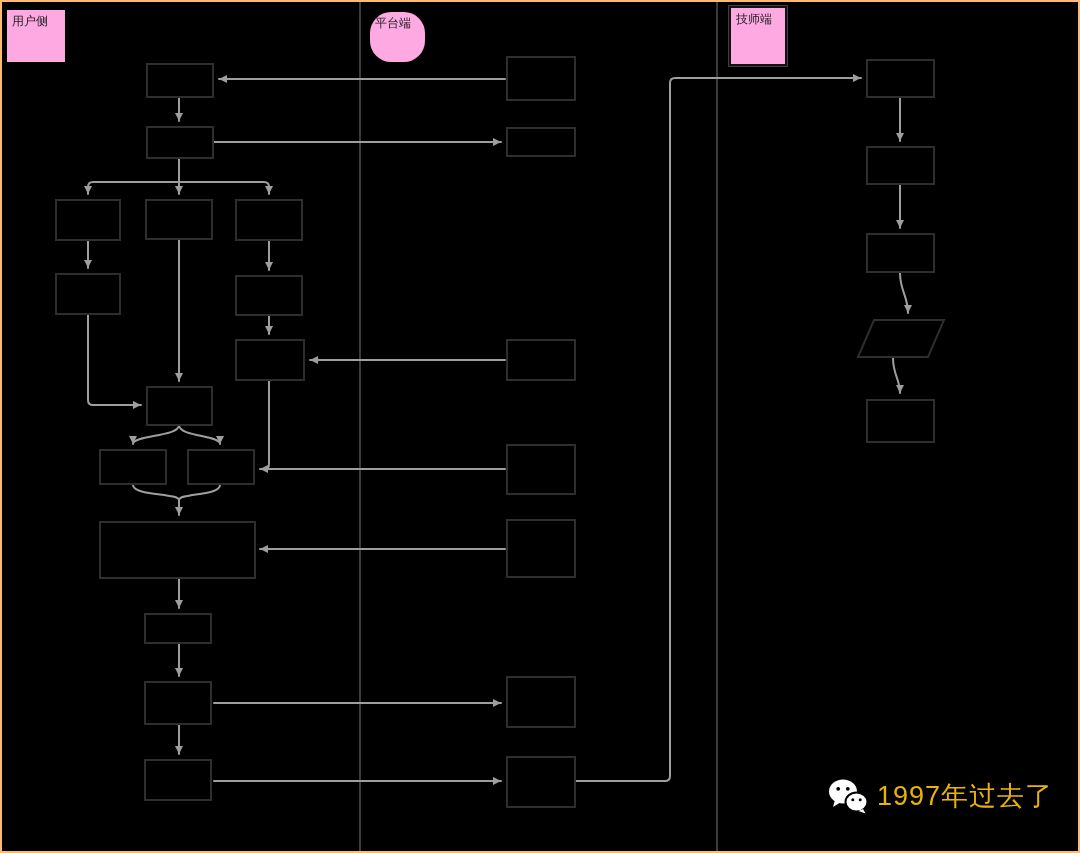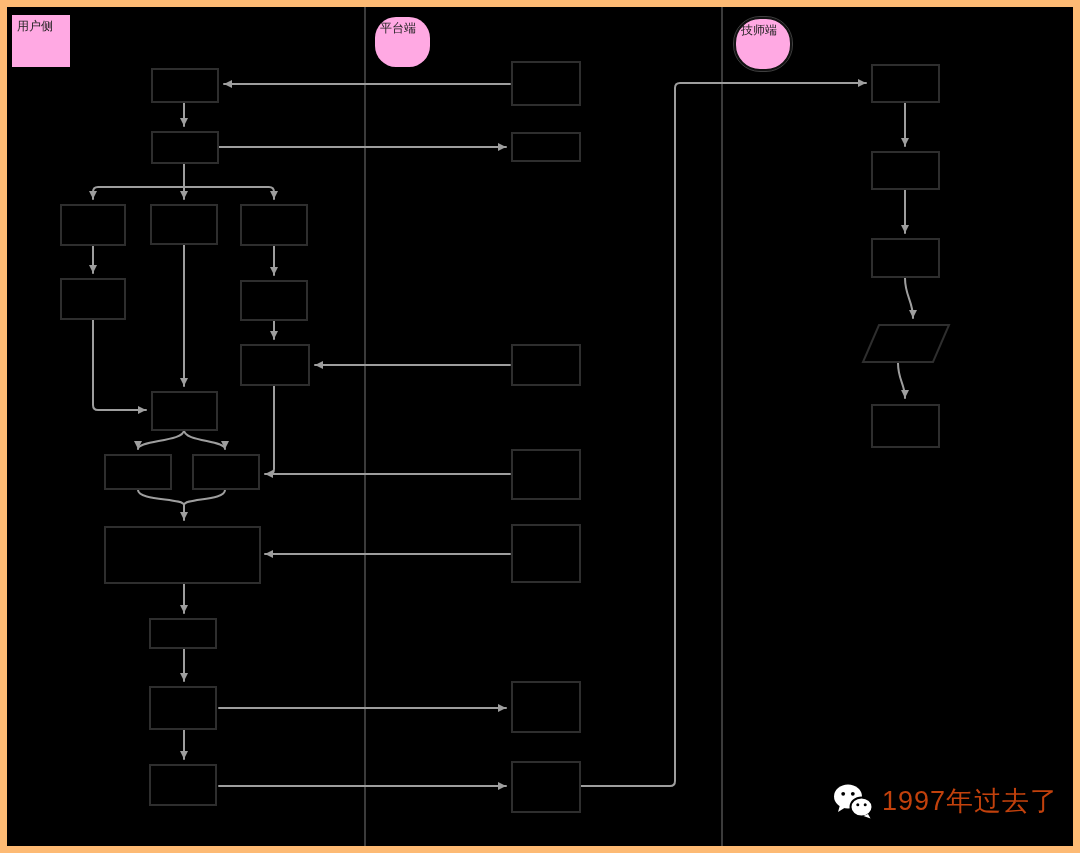--- a/index.html
+++ b/index.html
@@ -1,32 +1,32 @@
 <!DOCTYPE html>
 <html><head>
 <meta charset="utf-8">
 <style>
   html,body{margin:0;padding:0;background:#000;}
   .stage{
     position:relative;width:1080px;height:853px;background:#000000;
-    border:7px solid #fdba74;box-sizing:border-box;overflow:hidden;
+    border:2px solid #fdba74;box-sizing:border-box;overflow:hidden;
     font-family:"Liberation Sans", sans-serif;
   }
   svg.flow{position:absolute;left:0;top:0;}
   .lane-label{
     position:absolute;background:#ffa9e3;color:#222222;
     font-size:12px;line-height:14px;padding:4px 5px;box-sizing:border-box;
     width:58px;height:52px;
   }
   .lane-label.outlined{
     border:2px solid #121212;outline:1px solid #3f3f3f;
   }
   .watermark{
     position:absolute;left:826px;top:776px;display:flex;align-items:center;gap:9px;
-    color:#c2410c;
+    color:#eab308;
   }
   .wm-text{font-size:27px;letter-spacing:1px;font-family:"Liberation Sans", sans-serif;}
 </style>
 </head>
 <body>
 
 <div class="stage">
 
   <svg class="flow" width="1080" height="853" viewBox="0 0 1080 853">
     <defs>
@@ -132,21 +132,21 @@
       <rect x="865" y="398" width="67" height="42"></rect>
     </g>
   </svg>
 
   <div class="lane-label" style="left:5px;top:8px;">
     <span>用户侧</span>
   </div>
   <div class="lane-label" style="left:368px;top:10px;width:55px;height:50px;border-radius:21px;">
     <span>平台端</span>
   </div>
-  <div class="lane-label outlined" style="left:727px;top:10px;width:58px;height:54px;border-radius:26px;">
+  <div class="lane-label outlined" style="left:727px;top:4px;width:58px;height:60px;">
     <span>技师端</span>
   </div>
 
   <div class="watermark">
     <span style="display:inline-flex;">
       <svg width="40" height="36" viewBox="0 0 40 36">
         <ellipse cx="15" cy="13.5" rx="14" ry="12" fill="#ffffff"></ellipse>
         <polygon points="7,22 5,29 13,24" fill="#ffffff"></polygon>
         <circle cx="10.2" cy="10.8" r="1.9" fill="#000000"></circle>
         <circle cx="19.8" cy="10.8" r="1.9" fill="#000000"></circle>

